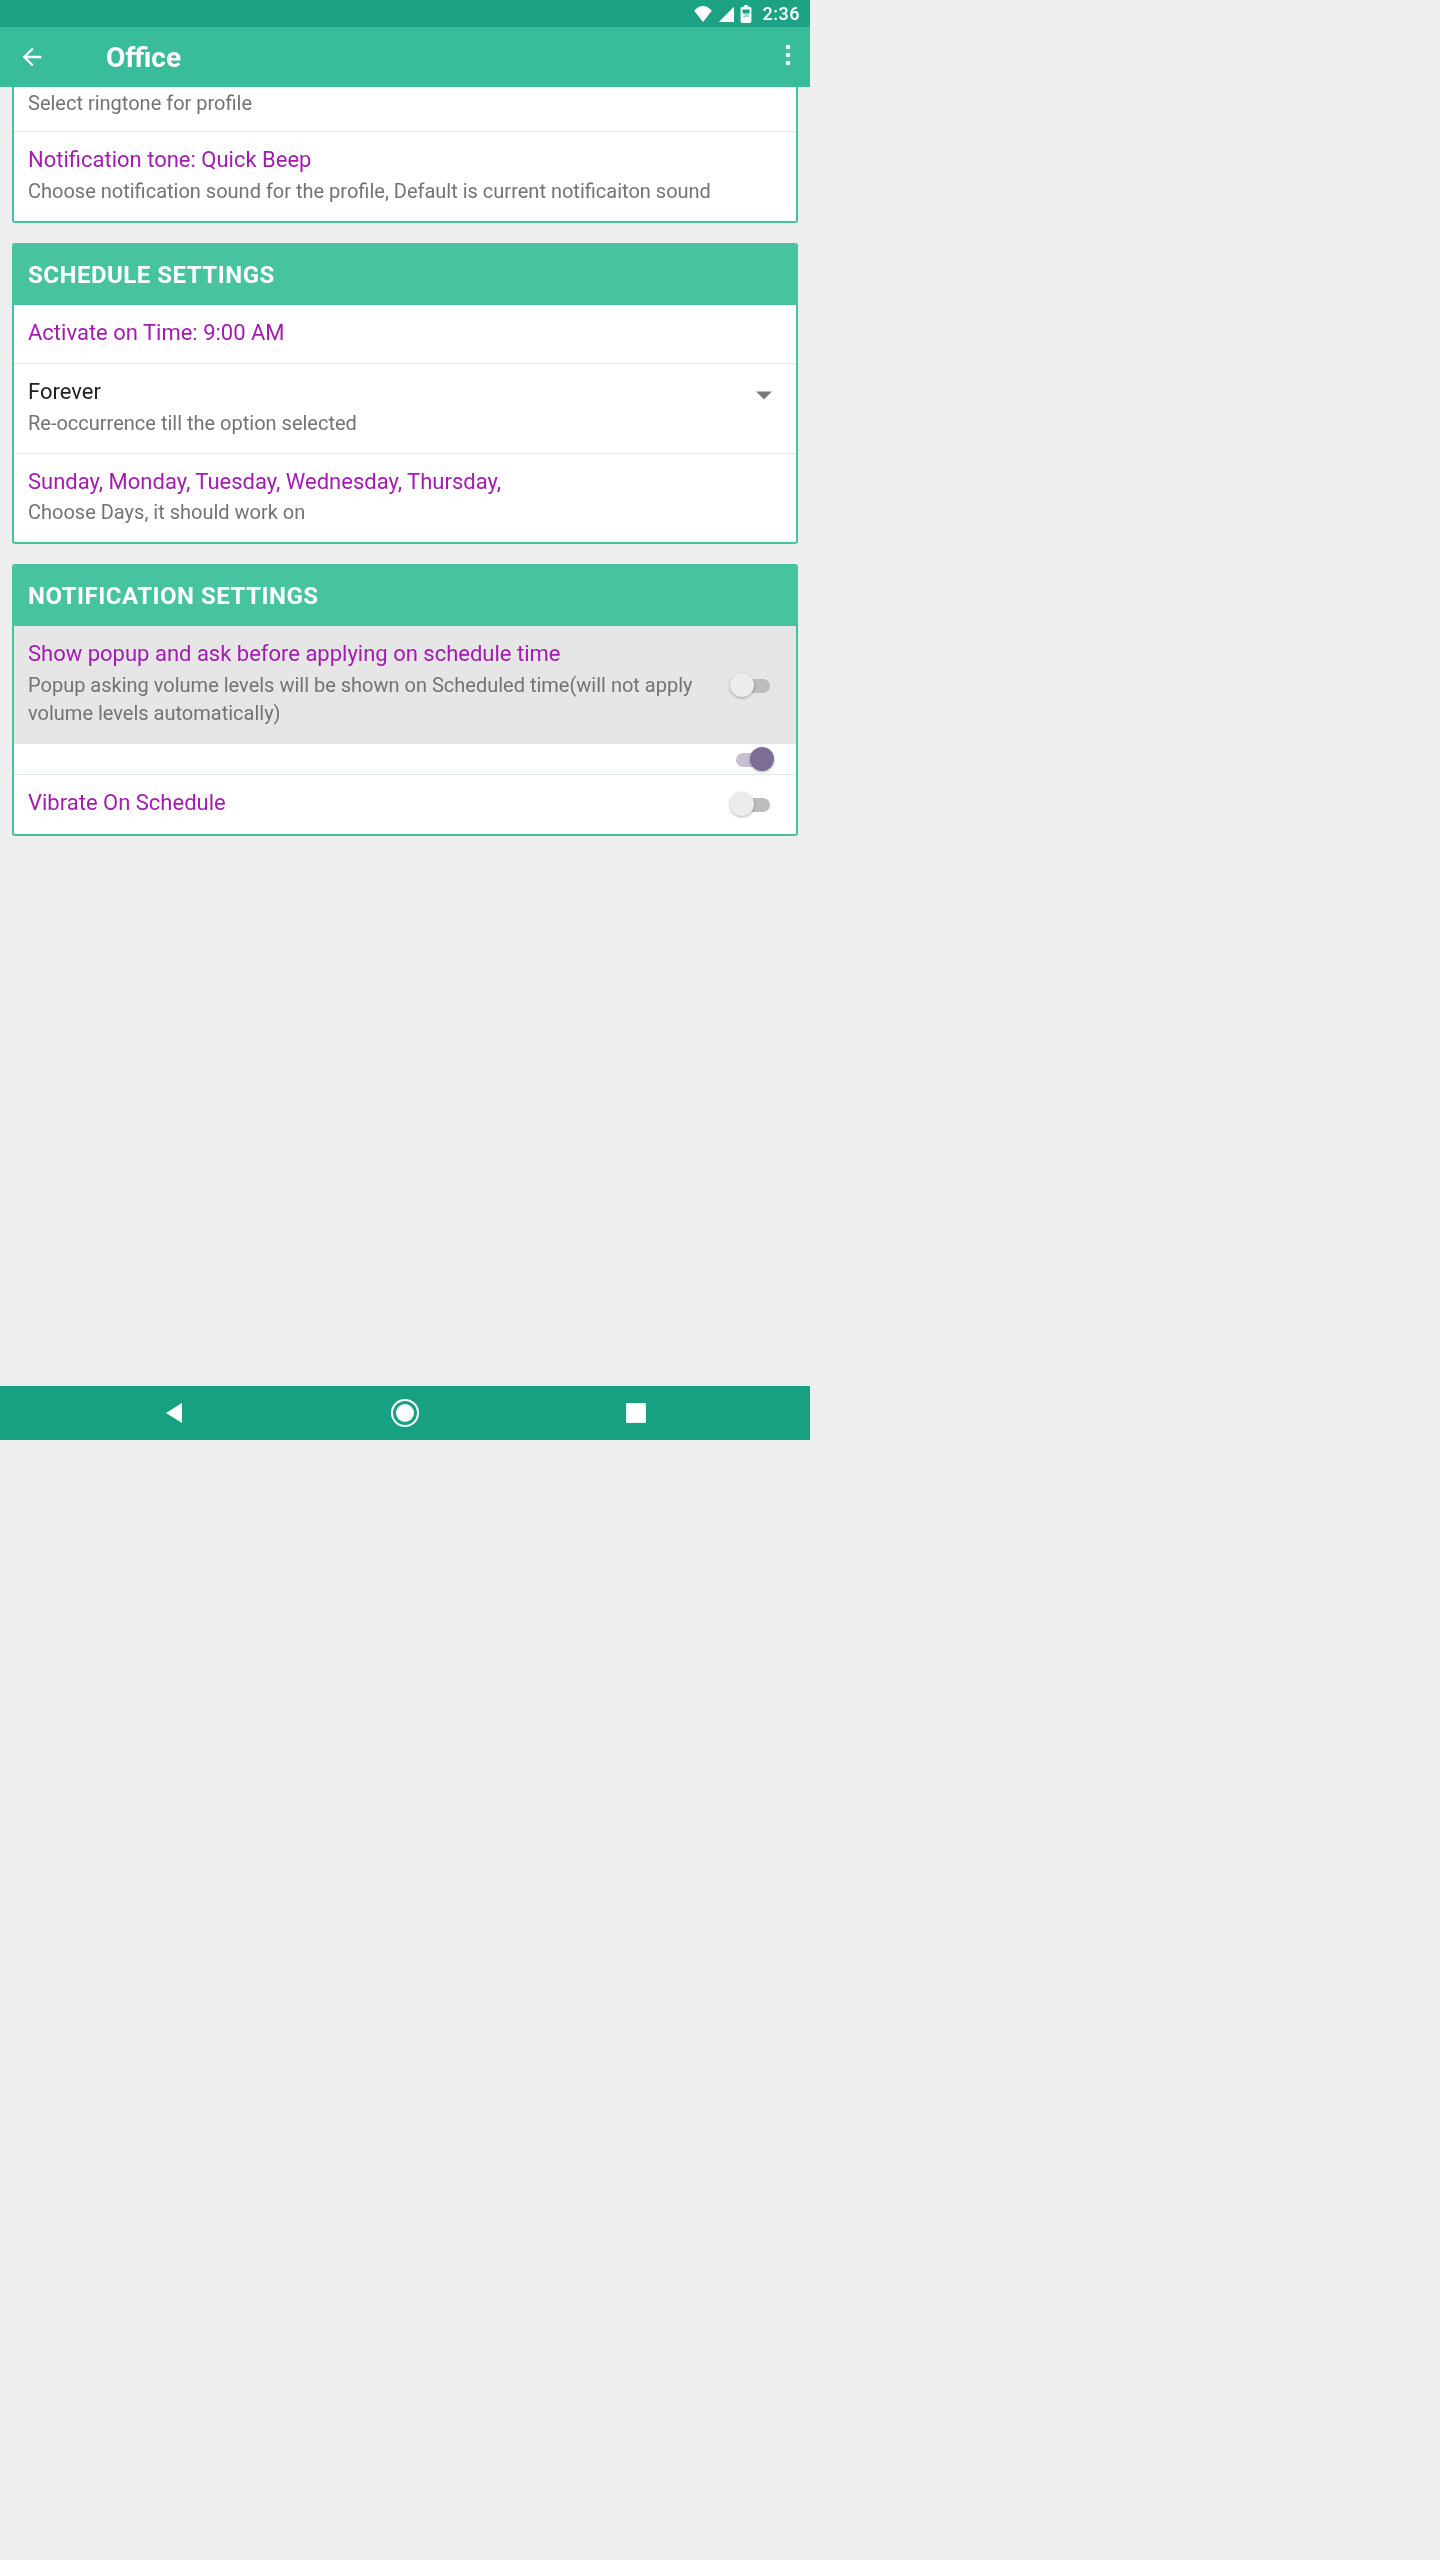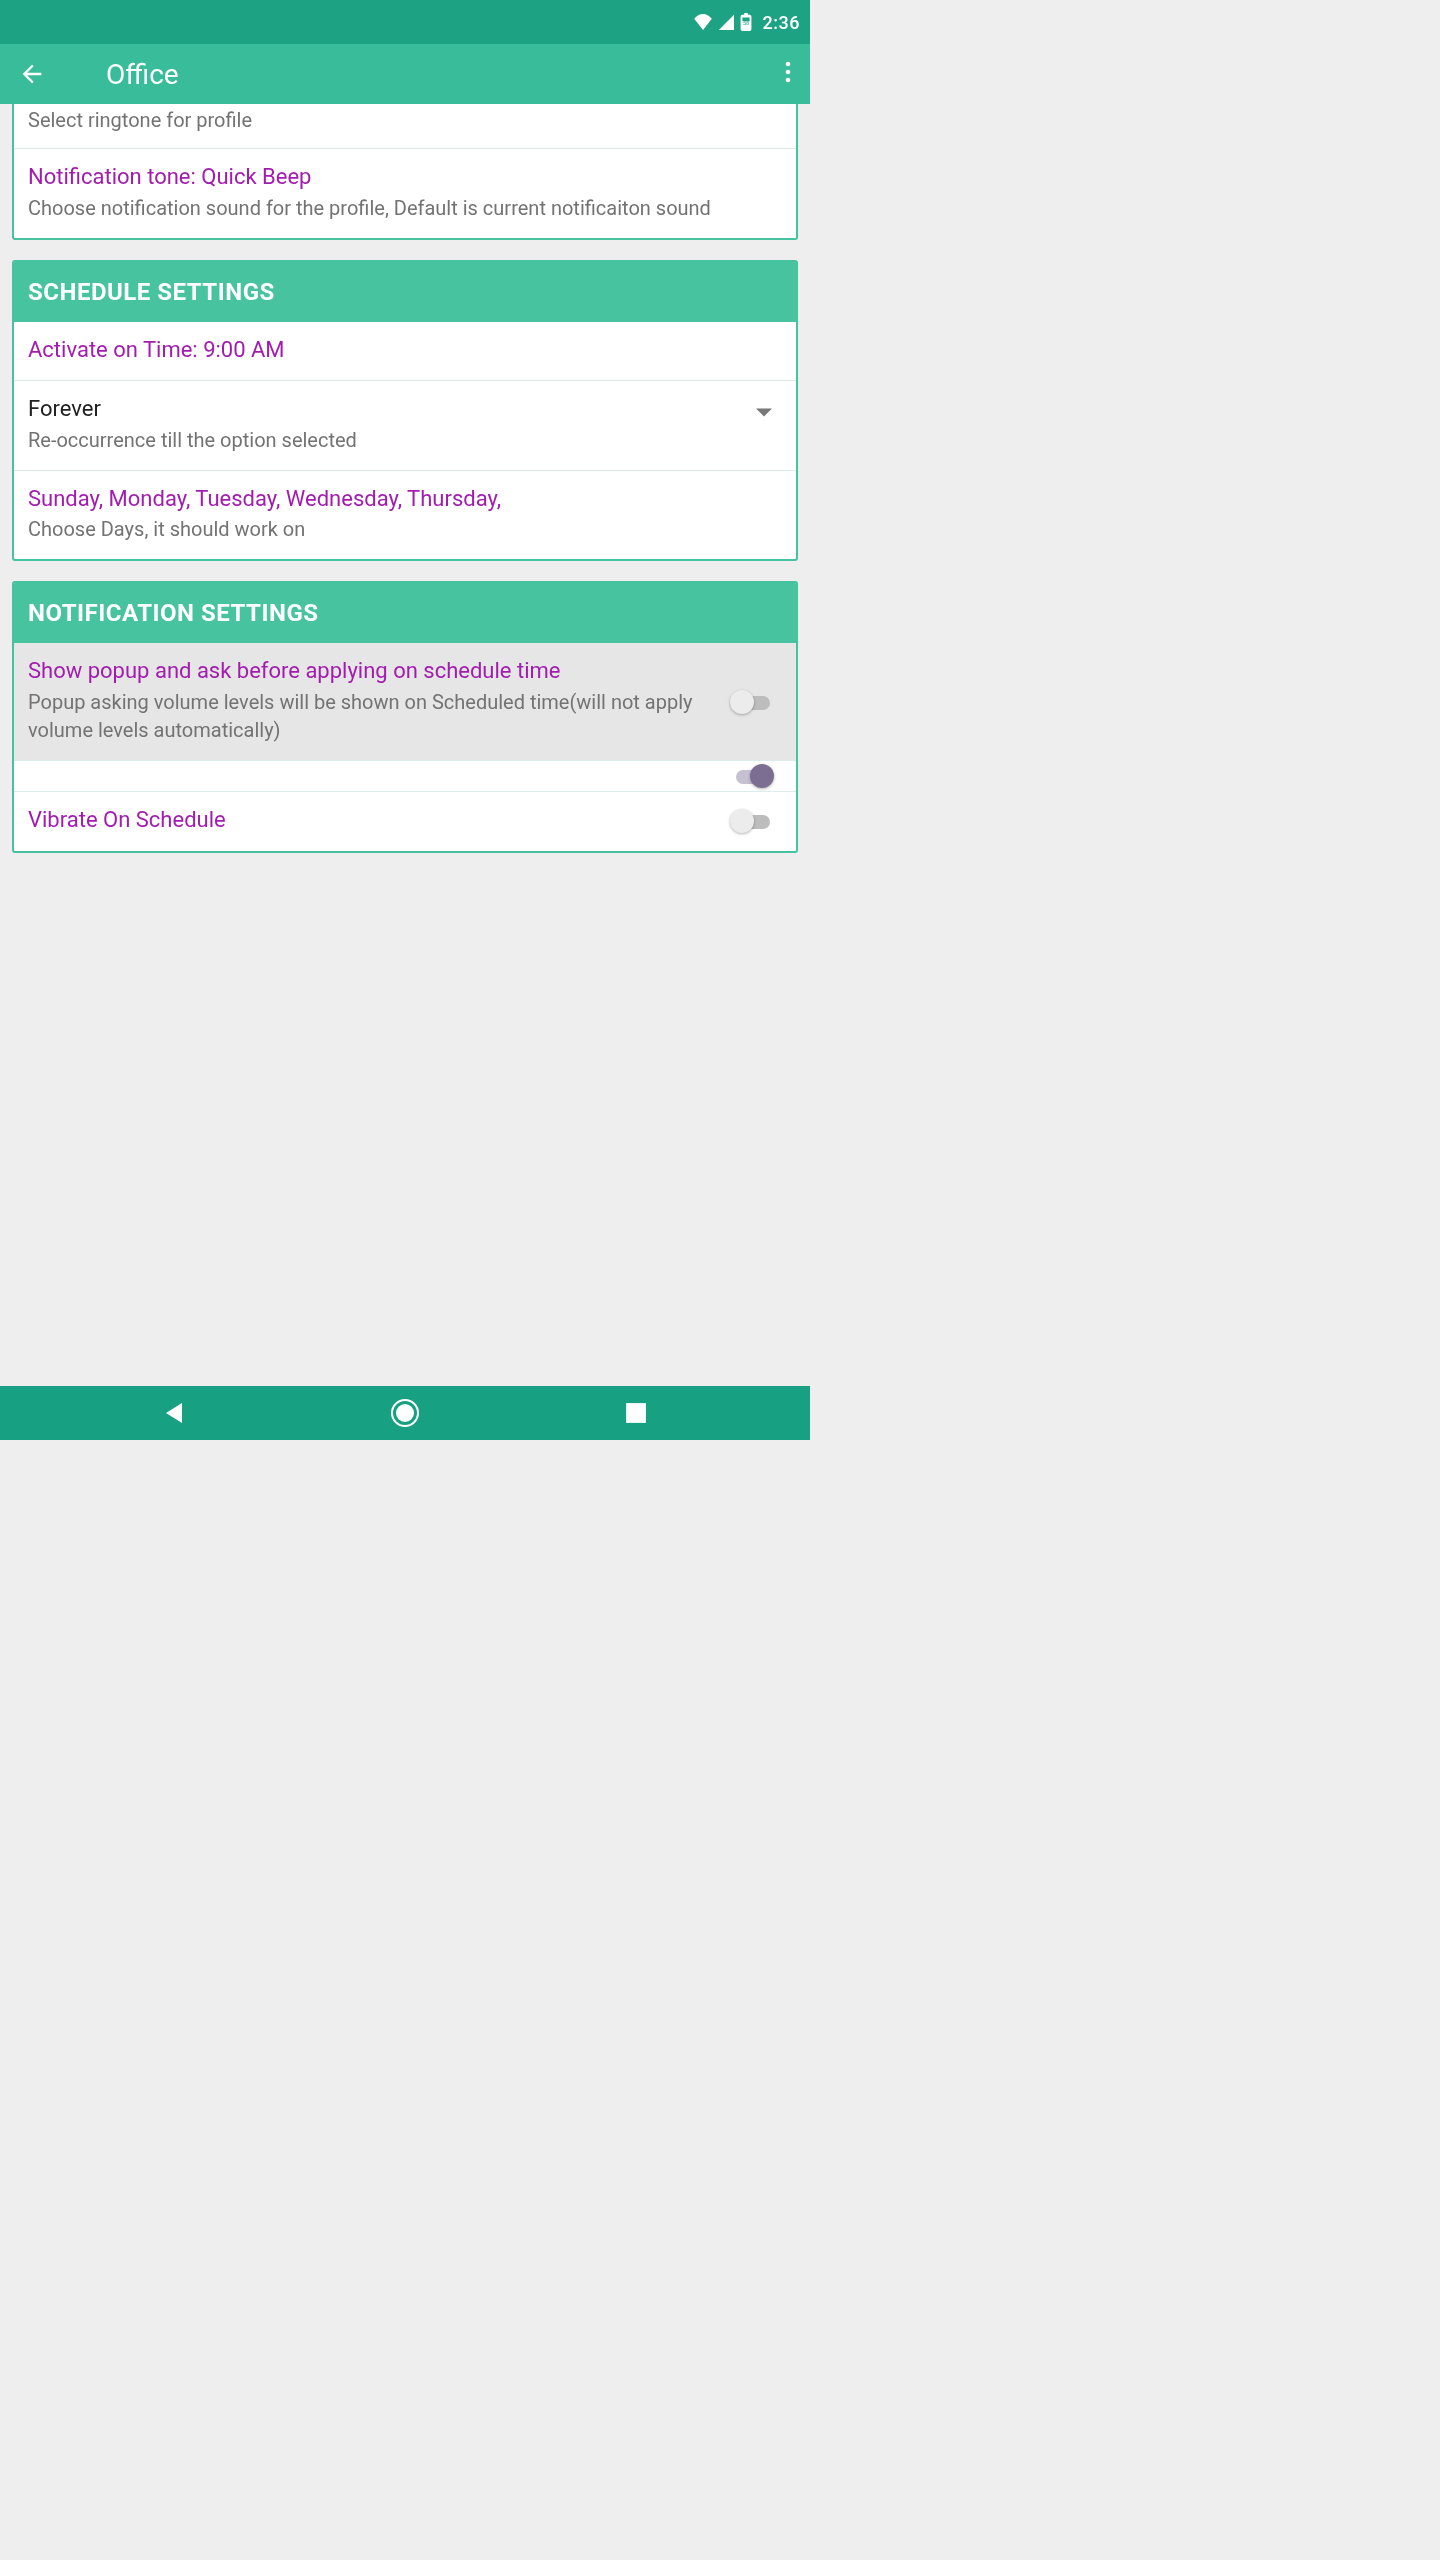--- a/index.html
+++ b/index.html
@@ -5,21 +5,21 @@
   * { margin: 0; padding: 0; box-sizing: border-box; }
   body {
     width: 810px;
     height: 1440px;
     background: #eeeeee;
     font-family: Roboto, "Helvetica Neue", Arial, sans-serif;
     overflow: hidden;
     position: relative;
   }
   .status-bar {
-    height: 44px;
+    height: 27px;
     background: #1da383;
     display: flex;
     align-items: center;
     justify-content: flex-end;
     padding: 1px 10px;
     gap: 4px;
     color: #ffffff;
   }
   .status-bar .time {
     font-size: 18px;
@@ -31,21 +31,21 @@
   .app-bar {
     height: 60px;
     background: #39bc99;
     display: flex;
     align-items: center;
     padding: 0 18px;
     color: #ffffff;
   }
   .app-bar .title {
     font-size: 28px;
-    font-weight: 400;
+    font-weight: 700;
     margin-left: 60px;
   }
   .app-bar .menu { margin-left: auto; }
   .back-arrow { display:inline-flex; }
 
   .content {
     padding: 0 12px;
   }
 
   .card {

